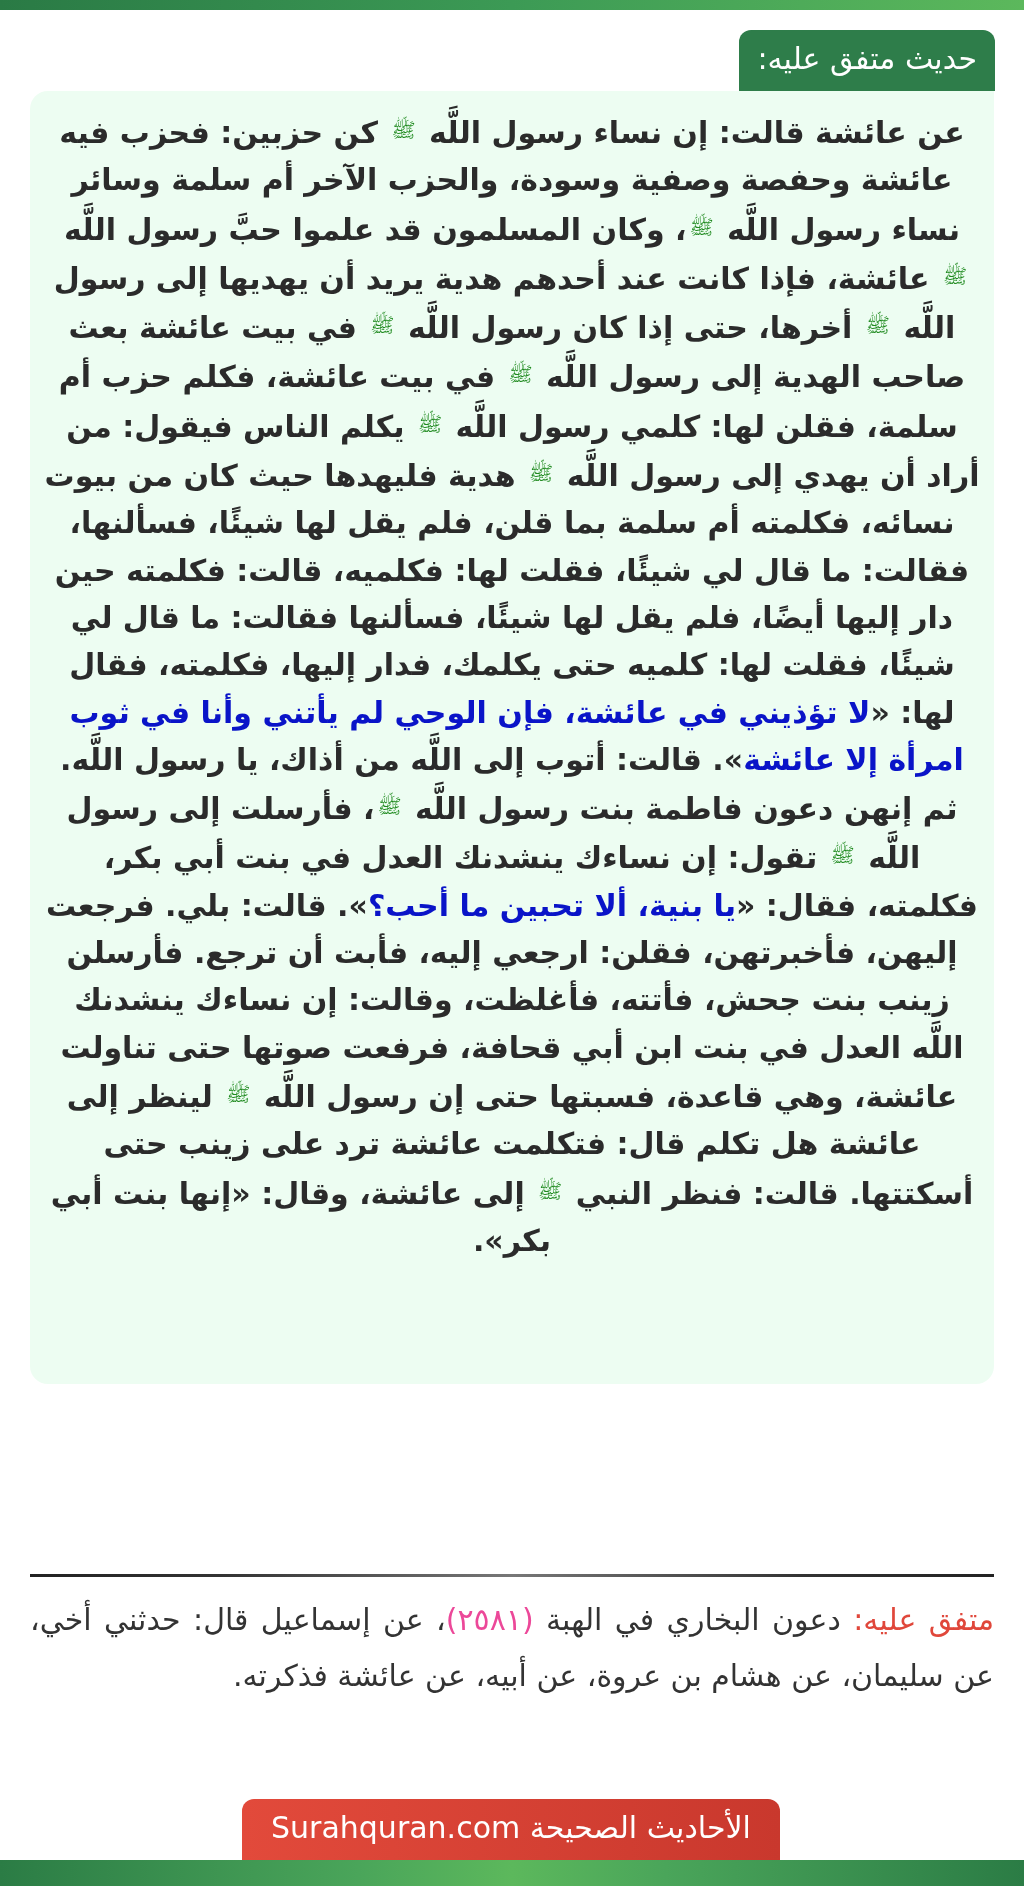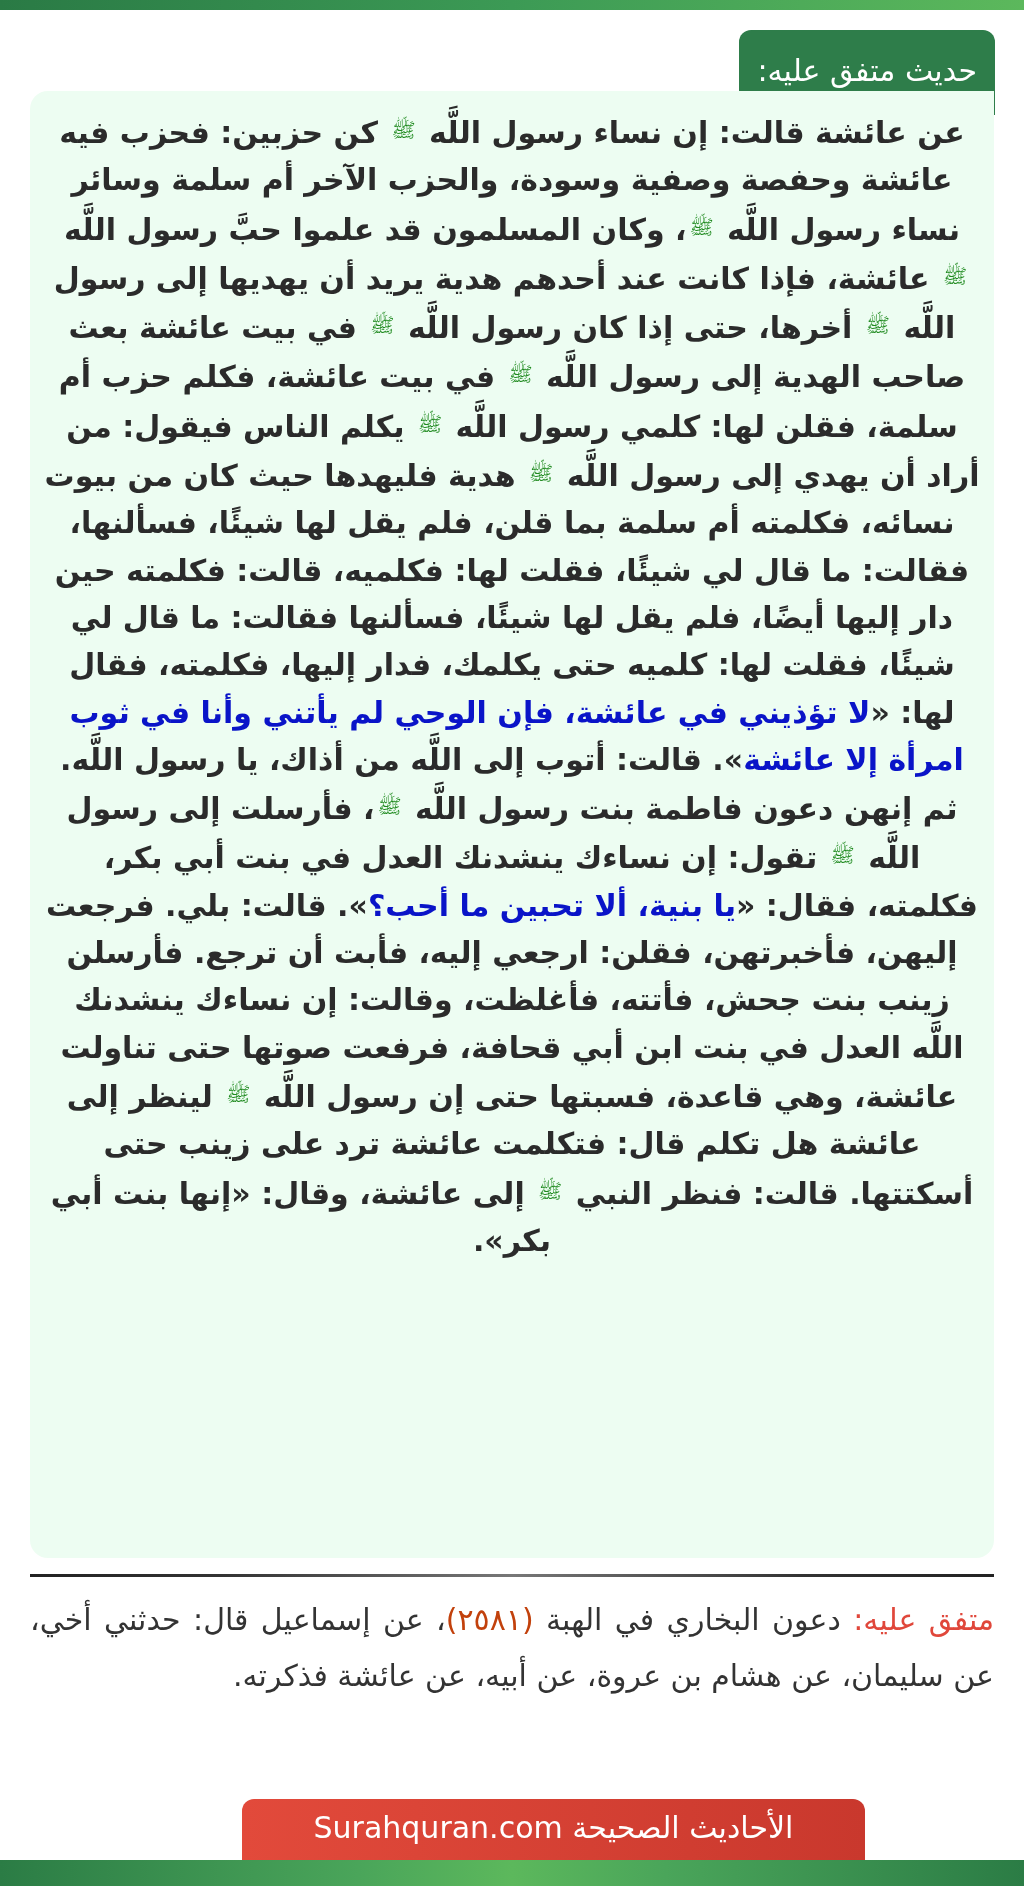--- a/index.html
+++ b/index.html
@@ -6,26 +6,26 @@
     body {
       width: 1024px; height: 1886px; position: relative; overflow: hidden;
       font-family: "DejaVu Sans", sans-serif;
     }
     .top-bar {
       position: absolute; left: 0; top: 0; width: 1024px; height: 10px;
       background: linear-gradient(90deg, #2a7a45 0%, #3c9a55 50%, #5cb85c 100%);
     }
     .title-tab {
       position: absolute; right: 29px; top: 30px; height: 61px;
-      padding: 12px 18px; background: #2e7d4a; color: #ffffff;
+      padding: 0 18px; background: #2e7d4a; color: #ffffff;
       border-radius: 12px 12px 0 0;
       font-size: 30px; line-height: 58px; direction: rtl;
     }
     .hadith-box {
-      position: absolute; left: 30px; top: 91px; width: 964px; height: 1467px;
+      position: absolute; left: 30px; top: 91px; width: 964px; height: 1293px;
       background: #edfdf2; border-radius: 18px 0 18px 18px;
     }
     .hadith-text {
       position: absolute; left: 14px; right: 14px; top: 16px;
       direction: rtl; text-align: center;
       font-size: 30px; line-height: 47.3px; font-weight: bold; color: #2b2b2b;
     }
     .hadith-text .prophetic { color: #0a14c8; }
     .hadith-text .saw {
       color: #1f8a1f; font-size: 20px; font-weight: normal;
@@ -34,23 +34,23 @@
     .divider {
       position: absolute; left: 30px; top: 1574px; width: 964px; height: 3px;
       background: linear-gradient(90deg, #222 0%, #333 20%, #777 50%, #333 80%, #222 100%);
     }
     .source {
       position: absolute; left: 30px; right: 30px; top: 1592px;
       direction: rtl; text-align: justify; text-align-last: right;
       font-size: 30px; line-height: 56px; color: #333333;
     }
     .source .label { color: #e0473b; font-weight: normal; }
-    .source .number { color: #c2410c; }
+    .source .number { color: #ec4899; }
     .brand-badge {
-      position: absolute; left: 242px; top: 1799px; width: 623px; height: 62px;
+      position: absolute; left: 242px; top: 1799px; width: 538px; height: 62px;
       background: linear-gradient(90deg, #e24a3b, #c9382d);
       border-radius: 12px 12px 0 0; color: #ffffff;
       font-size: 30px; line-height: 58px; text-align: center; direction: rtl;
     }
     .bottom-bar {
       position: absolute; left: 0; top: 1860px; width: 1024px; height: 26px;
       background: linear-gradient(90deg, #2b7c45 0%, #4aa55a 35%, #5cb85c 50%, #4aa55a 65%, #2b7c45 100%);
     }
   </style>
 </head>

